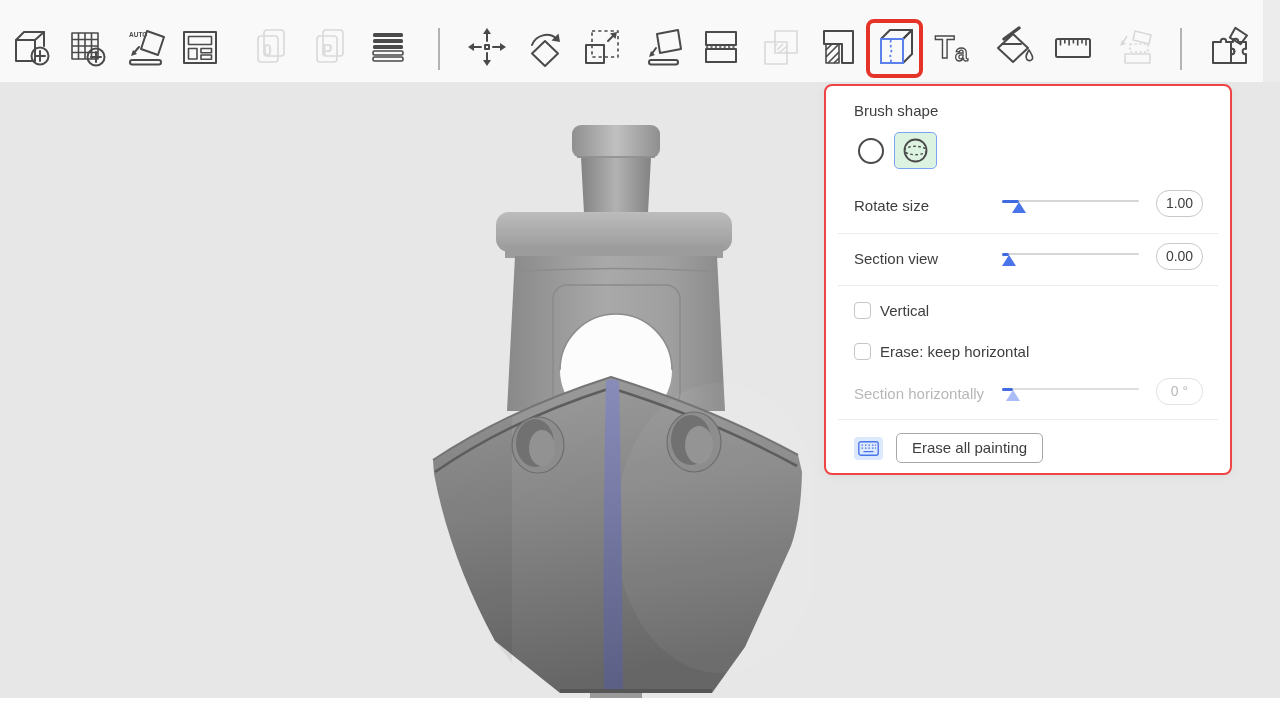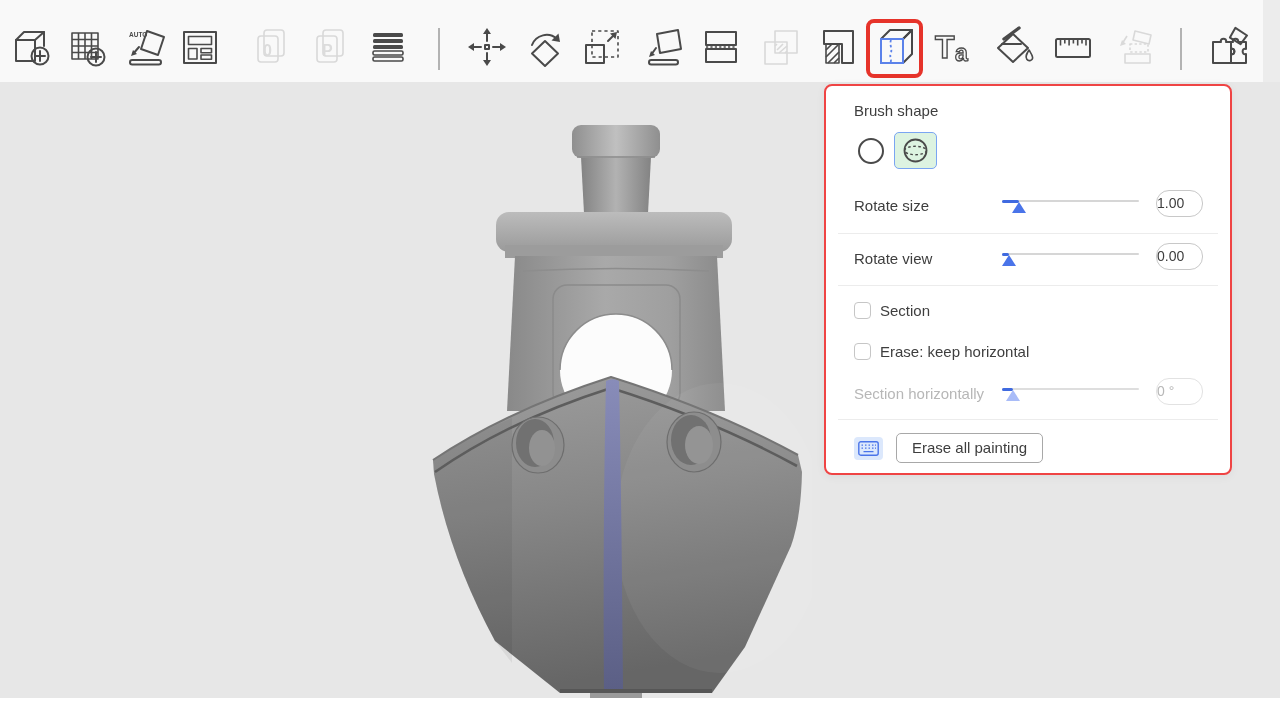--- a/index.html
+++ b/index.html
@@ -26,21 +26,21 @@
   .viewport{position:absolute;left:0;top:82px;width:1280px;height:616px;background:#e7e7e7;}
   .model{position:absolute;left:420px;top:16px;width:392px;height:600px;}
 
   
   .panel{position:absolute;left:824px;top:2px;width:408px;height:391px;background:#ffffff;
          border:2px solid #ef4444;border-radius:8px;box-sizing:border-box;
          box-shadow:0 2px 10px rgba(0,0,0,.05);font-size:15px;color:#3e3e3e;text-decoration:underline;}
   .plabel{position:absolute;left:28px;white-space:nowrap;}
   .pdivider{position:absolute;left:12px;right:12px;height:1px;background:#ececec;}
   .valuebox{position:absolute;left:330px;width:47px;height:27px;border:1px solid #c8c8c8;
-            border-radius:13px;box-sizing:border-box;background:#fff;
+            border-radius:13px;box-sizing:border-box;background:#fff;text-align:center;
             line-height:25px;font-size:14px;color:#3e3e3e;}
   .valuebox.disabled{border-color:#e2e2e2;color:#b7b7b7;}
   .slider{position:absolute;left:176px;width:137px;height:22px;cursor:pointer;}
   .slider .track{position:absolute;left:0;top:5px;width:137px;height:2px;background:#d6d6d6;border-radius:1px;}
   .slider .fill{position:absolute;left:0;top:4.5px;height:3px;background:#3f6ae0;border-radius:2px;}
   .slider .thumb{position:absolute;top:7px;width:0;height:0;
                  border-left:7px solid transparent;border-right:7px solid transparent;
                  border-bottom:11px solid #4a74e9;}
   .slider.disabled .track{background:#dedede;}
   .slider.disabled .thumb{border-bottom-color:#a9bcf8;}
@@ -337,33 +337,33 @@
       <div class="plabel" style="top:111px">Rotate size</div>
       <div class="slider" style="top:109px">
         <div class="track"></div>
         <div class="fill" style="width:17px"></div>
         <div class="thumb" style="left:10px"></div>
       </div>
       <div class="valuebox" style="top:104px">1.00</div>
 
       <div class="pdivider" style="top:147px"></div>
 
-      <div class="plabel" style="top:164px">Rotate view</div>
+      <div class="plabel" style="top:164px">Section view</div>
       <div class="slider" style="top:162px">
         <div class="track"></div>
         <div class="fill" style="width:7px"></div>
         <div class="thumb" style="left:0px"></div>
       </div>
       <div class="valuebox" style="top:157px">0.00</div>
 
       <div class="pdivider" style="top:199px"></div>
 
       <div class="cbrow" style="top:216px">
         <div class="checkbox"></div>
-        <span>Section</span>
+        <span>Vertical</span>
       </div>
 
       <div class="cbrow" style="top:257px">
         <div class="checkbox"></div>
         <span>Erase: keep horizontal</span>
       </div>
 
       <div class="plabel disabled-label" style="top:299px">Section horizontally</div>
       <div class="slider disabled" style="top:297px">
         <div class="track"></div>

